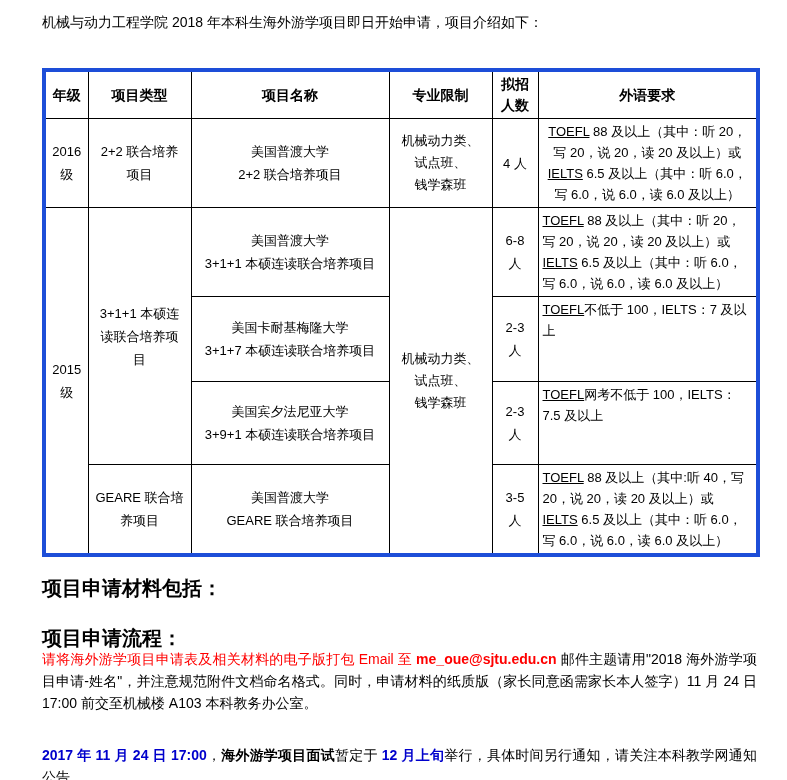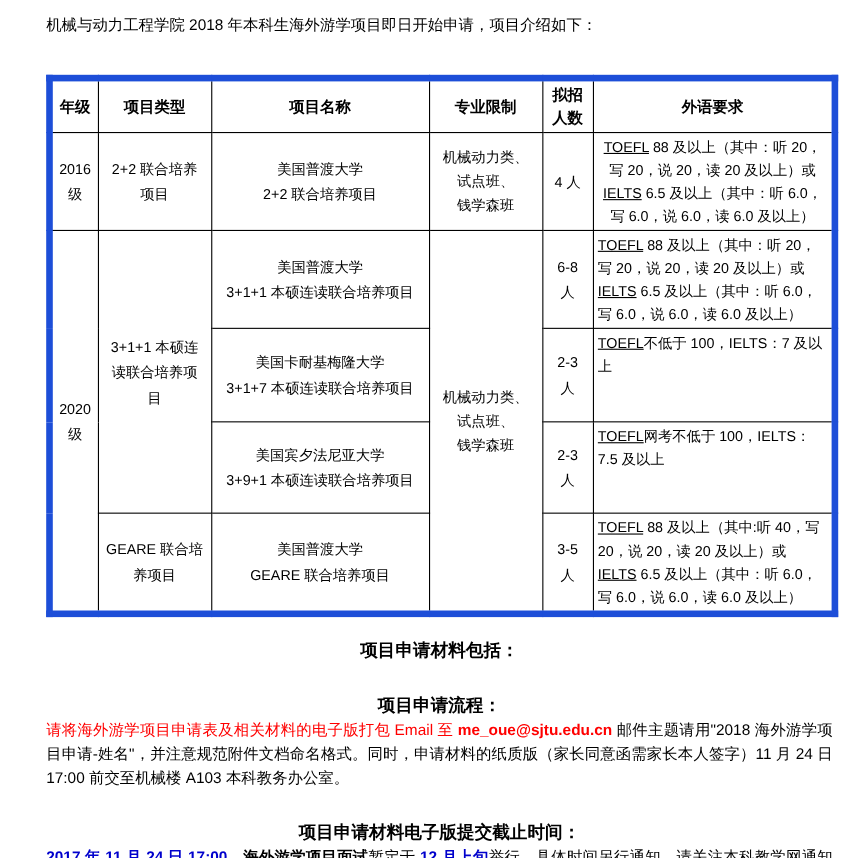--- a/index.html
+++ b/index.html
@@ -19,21 +19,21 @@
     box-sizing: border-box;
     width: 787px;
   }
   .intro {
     font-size: 14px;
     line-height: 20px;
     margin: 0 0 36px 0;
   }
   table.programs {
     border-collapse: collapse;
-    border: 6px solid #1d4ed8;
+    border: 4px solid #1d4ed8;
     table-layout: fixed;
     width: 714px;
   }
   table.programs th, table.programs td {
     border: 1px solid #000000;
     padding: 2px 4px;
     box-sizing: border-box;
     font-size: 13px;
   }
   table.programs th {
@@ -57,25 +57,24 @@
     line-height: 21px;
     padding: 3px 8px;
   }
   td.c-lang.center { text-align: center; }
   .u { text-decoration: underline; text-align: center; }
   .b { font-weight: bold; }
   .red { color: var(--accent-red, #ff0000); }
   .blue { color: var(--accent-blue, #0000cc); }
   .section { margin: 0; }
   .section-heading {
-    font-size: 16px;
+    font-size: 20px;
     font-weight: bold;
     line-height: 20px;
     margin: 0;
-    text-align: center;
   }
   .section-body {
     font-size: 14px;
     line-height: 22px;
     margin: 0;
     text-align: justify;
   }
   .sec-materials { margin-top: 21px; }
   .sec-process  { margin-top: 30px; }
   .sec-deadline { margin-top: 30px; }
@@ -115,21 +114,21 @@
 项目</td>
         <td class="c-name">美国普渡大学
 2+2 联合培养项目</td>
         <td class="c-major">机械动力类、
 试点班、
 钱学森班</td>
         <td class="c-quota">4 人</td>
         <td class="c-lang center"><span class="u">TOEFL</span><span> 88 及以上（其中：听 20，写 20，说 20，读 20 及以上）或 </span><span class="u">IELTS</span><span> 6.5 及以上（其中：听 6.0，写 6.0，说 6.0，读 6.0 及以上）</span></td>
       </tr>
       <tr style="height:88px">
-        <td class="c-grade" rowspan="4">2020
+        <td class="c-grade" rowspan="4">2015
 级</td>
         <td class="c-type" rowspan="3">3+1+1 本硕连
 读联合培养项
 目</td>
         <td class="c-name">美国普渡大学
 3+1+1 本硕连读联合培养项目</td>
         <td class="c-major" rowspan="4">机械动力类、
 试点班、
 钱学森班</td>
         <td class="c-quota">6-8
@@ -165,17 +164,16 @@
   <div class="section sec-materials">
     <p class="section-heading">项目申请材料包括：</p>
   </div>
 
   <div class="section sec-process">
     <p class="section-heading">项目申请流程：</p>
     <p class="section-body"><span class="red">请将海外游学项目申请表及相关材料的电子版打包 Email 至 </span><span class="red b">me_oue@sjtu.edu.cn</span><span> 邮件主题请用"2018 海外游学项目申请-姓名"，并注意规范附件文档命名格式。同时，申请材料的纸质版（家长同意函需家长本人签字）11 月 24 日 17:00 前交至机械楼 A103 本科教务办公室。</span></p>
   </div>
 
   <div class="section sec-deadline">
-    <p class="section-heading">项目申请材料电子版提交截止时间：</p>
     <p class="section-body"><span class="blue b">2017 年 11 月 24 日 17:00</span><span>，</span><span class="b">海外游学项目面试</span><span>暂定于 </span><span class="blue b">12 月上旬</span><span>举行，具体时间另行通知，请关注本科教学网通知公告。</span></p>
   </div>
 
 </div>
 
 </body></html>

